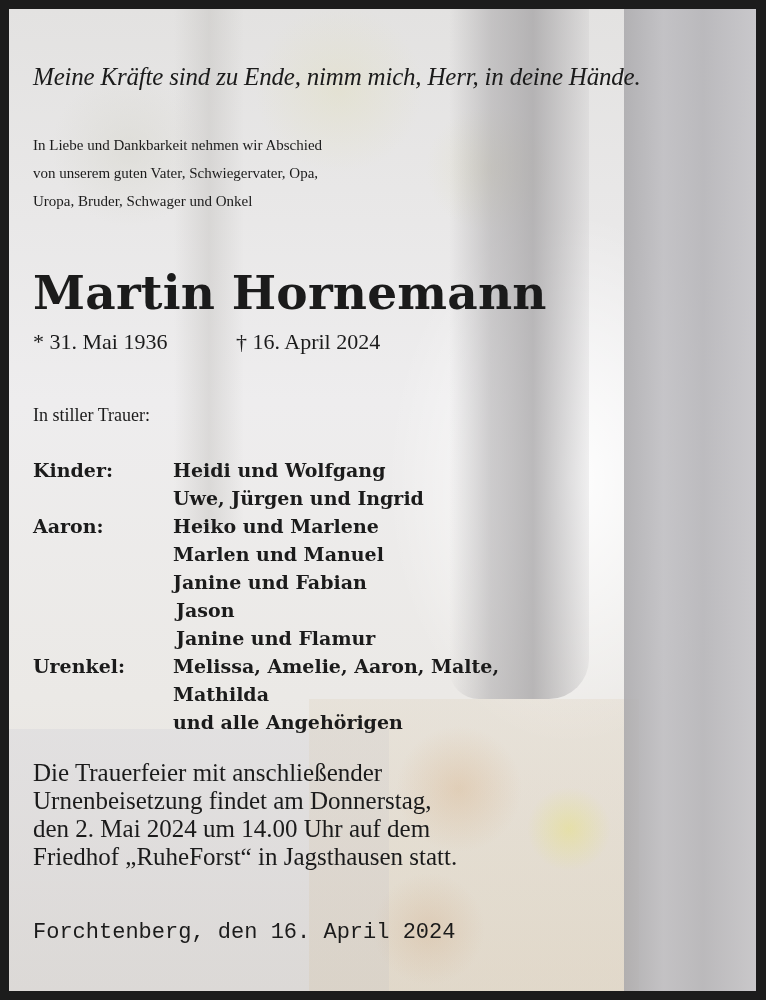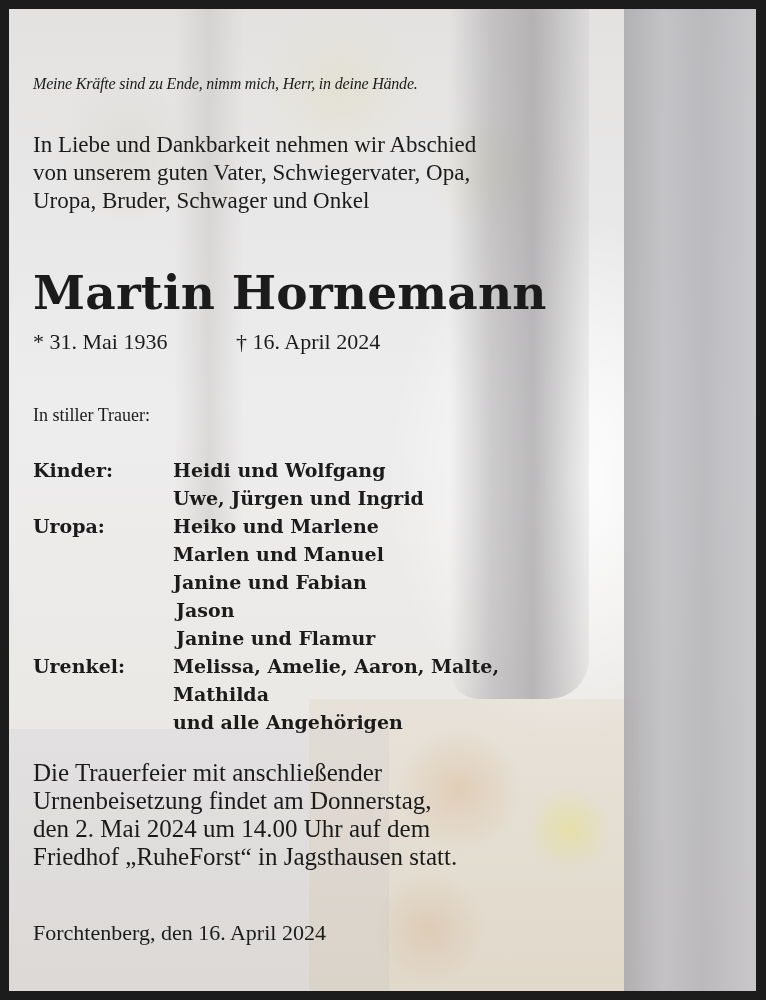--- a/index.html
+++ b/index.html
@@ -58,29 +58,28 @@
     }
 
     .content {
       position: absolute; left: 0; top: 0; width: 747px; height: 982px;
       color: #1b1b1b;
       font-family: "DejaVu Serif", "Liberation Serif", serif;
     }
     .motto {
       position: absolute; left: 24px; top: 54px;
       font-family: "Liberation Serif", serif;
-      font-style: italic; font-size: 16px;
+      font-style: italic; font-size: 25px;
       letter-spacing: -0.2px;
       white-space: nowrap;
-      margin-top: 12px;
     }
     .intro {
       position: absolute; left: 24px; top: 122px;
       font-family: "Liberation Serif", serif;
-      font-size: 23px; line-height: 28px;
+      font-size: 15px; line-height: 28px;
     }
     .intro div { white-space: nowrap; }
     .name {
       position: absolute; left: 24px; top: 256px;
       font-family: "DejaVu Serif", serif;
       font-weight: bold; font-size: 47px;
       letter-spacing: 0.2px;
       white-space: nowrap;
       text-align: center;
     }
@@ -105,21 +104,21 @@
     .family .label { position: absolute; left: 0; top: 0; }
     .family .names { position: absolute; left: 140px; top: 0; }
     .ceremony {
       position: absolute; left: 24px; top: 750px;
       font-family: "Liberation Serif", serif;
       font-size: 25px; line-height: 28px;
     }
     .ceremony div { white-space: nowrap; }
     .place-date {
       position: absolute; left: 24px; top: 911px;
-      font-family: Liberation Serif, serif;
+      font-family: Liberation Mono, monospace;
       font-size: 22px; white-space: nowrap;
     }
   </style>
 </head>
 <body>
 
 <div class="card">
   <div class="bg">
     <div class="base"></div>
     <div class="canopy"></div>
@@ -151,21 +150,21 @@
     <div class="family">
       <div class="row">
         <span class="label">Kinder:</span>
         <span class="names">Heidi und Wolfgang</span>
       </div>
       <div class="row">
         <span class="label"></span>
         <span class="names">Uwe, Jürgen und Ingrid</span>
       </div>
       <div class="row">
-        <span class="label">Uropa:</span>
+        <span class="label">Aaron:</span>
         <span class="names">Heiko und Marlene</span>
       </div>
       <div class="row">
         <span class="label"></span>
         <span class="names">Marlen und Manuel</span>
       </div>
       <div class="row">
         <span class="label"></span>
         <span class="names">Janine und Fabian</span>
       </div>

